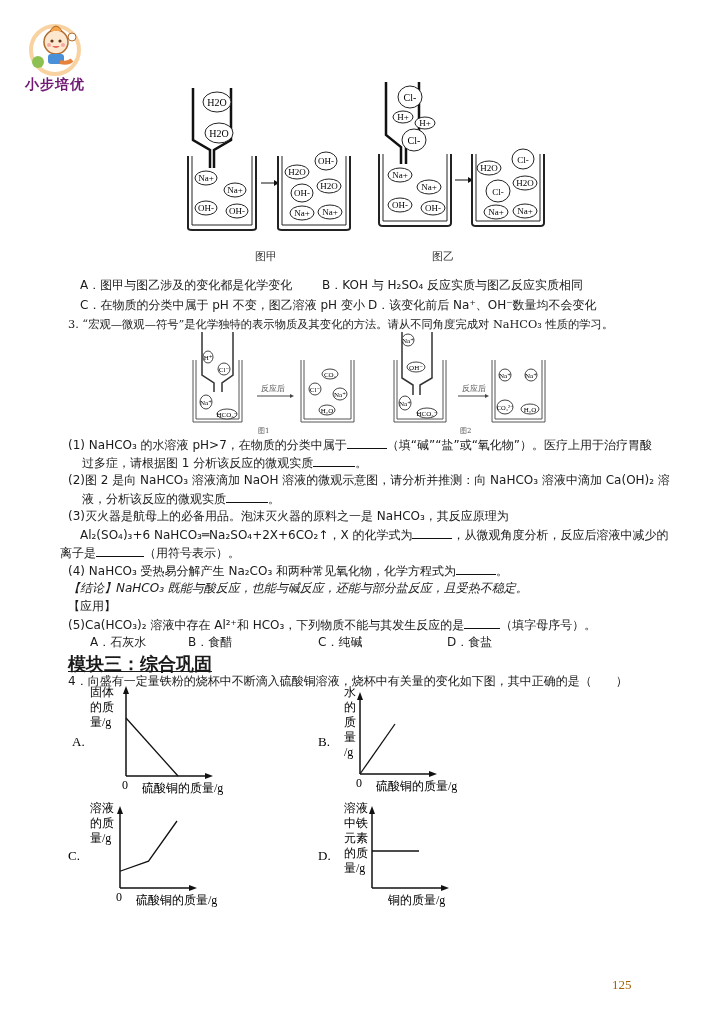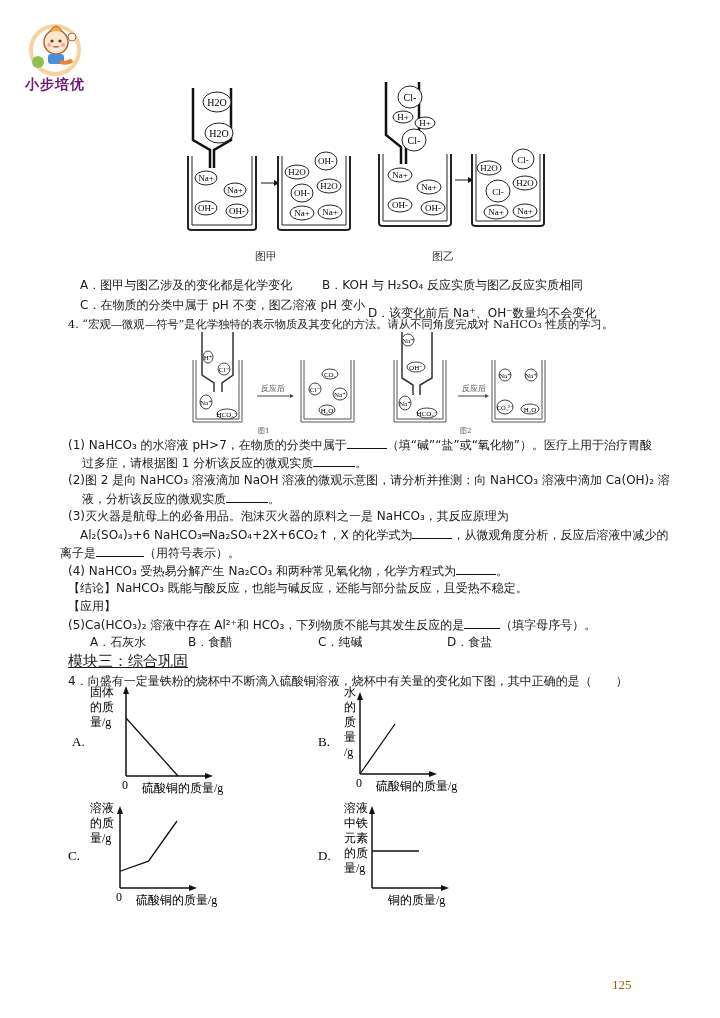--- a/index.html
+++ b/index.html
@@ -7,21 +7,21 @@
          font-family: "DejaVu Sans", "Liberation Sans", sans-serif; color: #1a1a1a; }
   .abs { position: absolute; }
   .logo { left: 20px; top: 20px; width: 70px; height: 75px; }
   .logo-text { position: absolute; left: 0; top: 56px; width: 70px; text-align: center;
                font-size: 14px; font-weight: bold; color: #701a75; letter-spacing: 1px; }
   .line { position: absolute; font-size: 12px; line-height: 15px; white-space: nowrap; }
   .serif { font-family: "DejaVu Serif", "Liberation Serif", serif; }
   .blank { display: inline-block; border-bottom: 1px solid #111; height: 11px; vertical-align: baseline; }
   .caption { position: absolute; font-size: 11px; color: #333; }
   .fig-caption-small { position: absolute; font-size: 7px; color: #555; font-family: "DejaVu Serif", serif; }
-  .heading { position: absolute; font-size: 15px; font-weight: normal; text-decoration: underline; }
+  .heading { position: absolute; font-size: 18px; font-weight: bold; text-decoration: underline; }
   .pagenum { position: absolute; left: 612px; top: 977px; font-size: 13px; font-family: "Liberation Serif", serif; color: #a16207; }
   svg text { font-family: "Liberation Serif", "DejaVu Serif", serif; }
 </style>
 </head>
 <body>
 
 <div class="abs logo">
   <svg width="70" height="58" viewBox="0 0 70 58">
     <circle cx="35" cy="30" r="24" fill="none" stroke="#f3b562" stroke-width="4" opacity="0.6"></circle>
     <circle cx="36" cy="22" r="12" fill="#fde7cf" stroke="#b06a2c" stroke-width="1.5"></circle>
@@ -115,23 +115,23 @@
     <ellipse cx="155" cy="131" rx="12" ry="7" fill="#fff" stroke="#222"></ellipse>
     <text x="155" y="134" font-size="9" text-anchor="middle">Na+</text>
   </g>
 </svg>
 <div class="caption" style="left:255px; top:249px;">图甲</div>
 <div class="caption" style="left:432px; top:249px;">图乙</div>
 
 <div class="line" style="left:80px; top:278px;">A．图甲与图乙涉及的变化都是化学变化</div>
 <div class="line" style="left:322px; top:278px;">B．KOH 与 H₂SO₄ 反应实质与图乙反应实质相同</div>
 <div class="line" style="left:80px; top:298px;">C．在物质的分类中属于 pH 不变，图乙溶液 pH 变小</div>
-<div class="line" style="left:368px; top:298px;margin-top:8px;">D．该变化前后 Na⁺、OH⁻数量均不会变化</div>
-
-<div class="line serif" style="left:68px; top:317px; font-size:11.3px;">4. “宏观—微观—符号”是化学独特的表示物质及其变化的方法。请从不同角度完成对 NaHCO₃ 性质的学习。</div>
+<div class="line" style="left:368px; top:298px;">D．该变化前后 Na⁺、OH⁻数量均不会变化</div>
+
+<div class="line serif" style="left:68px; top:317px; font-size:11.3px;">3. “宏观—微观—符号”是化学独特的表示物质及其变化的方法。请从不同角度完成对 NaHCO₃ 性质的学习。</div>
 
 <svg class="abs" style="left:180px; top:330px;" width="400" height="100">
   <g>
     <path d="M22 2 L22 45 L34 53 L34 62 M53 2 L53 45 L42 53 L42 62" stroke="#333" stroke-width="1.5" fill="none"></path>
     <ellipse cx="28" cy="27" rx="5" ry="6" fill="#fff" stroke="#444"></ellipse>
     <text x="28" y="30" font-size="7" text-anchor="middle">H⁺</text>
     <ellipse cx="44" cy="39" rx="6" ry="6" fill="#fff" stroke="#444"></ellipse>
     <text x="44" y="42" font-size="7" text-anchor="middle">Cl⁻</text>
     <path d="M13 30 L13 92 L62 92 L62 30 M16 30 L16 89 L59 89 L59 30" stroke="#555" stroke-width="1" fill="none"></path>
     <ellipse cx="26" cy="72" rx="6" ry="7" fill="#fff" stroke="#444"></ellipse>
@@ -192,21 +192,21 @@
 <div class="line" style="left:68px; top:509px;">(3)灭火器是航母上的必备用品。泡沫灭火器的原料之一是 NaHCO₃，其反应原理为</div>
 <div class="line" style="left:80px; top:527px;">
   <span>Al₂(SO₄)₃+6 NaHCO₃═Na₂SO₄+2X+6CO₂↑，X 的化学式为</span><span class="blank" style="width:40px"></span><span>，从微观角度分析，反应后溶液中减少的</span>
 </div>
 <div class="line" style="left:60px; top:545px;">
   <span>离子是</span><span class="blank" style="width:48px"></span><span>（用符号表示）。</span>
 </div>
 <div class="line" style="left:68px; top:563px;">
   <span>(4) NaHCO₃ 受热易分解产生 Na₂CO₃ 和两种常见氧化物，化学方程式为</span><span class="blank" style="width:40px"></span><span>。</span>
 </div>
-<div class="line" style="left:68px; top:581px;">【结论】NaHCO₃ 既能与酸反应，也能与碱反应，还能与部分盐反应，且受热不稳定。</div>
+<div class="line" style="left:68px; top:581px;font-style:italic;">【结论】NaHCO₃ 既能与酸反应，也能与碱反应，还能与部分盐反应，且受热不稳定。</div>
 <div class="line" style="left:68px; top:599px;">【应用】</div>
 <div class="line" style="left:68px; top:617px;">
   <span>(5)Ca(HCO₃)₂ 溶液中存在 Al²⁺和 HCO₃，下列物质不能与其发生反应的是</span><span class="blank" style="width:36px"></span><span>（填字母序号）。</span>
 </div>
 <div class="line" style="left:90px; top:635px;">A．石灰水</div>
 <div class="line" style="left:188px; top:635px;">B．食醋</div>
 <div class="line" style="left:318px; top:635px;">C．纯碱</div>
 <div class="line" style="left:447px; top:635px;">D．食盐</div>
 
 <div class="heading" style="left:68px; top:652px;">模块三：综合巩固</div>

